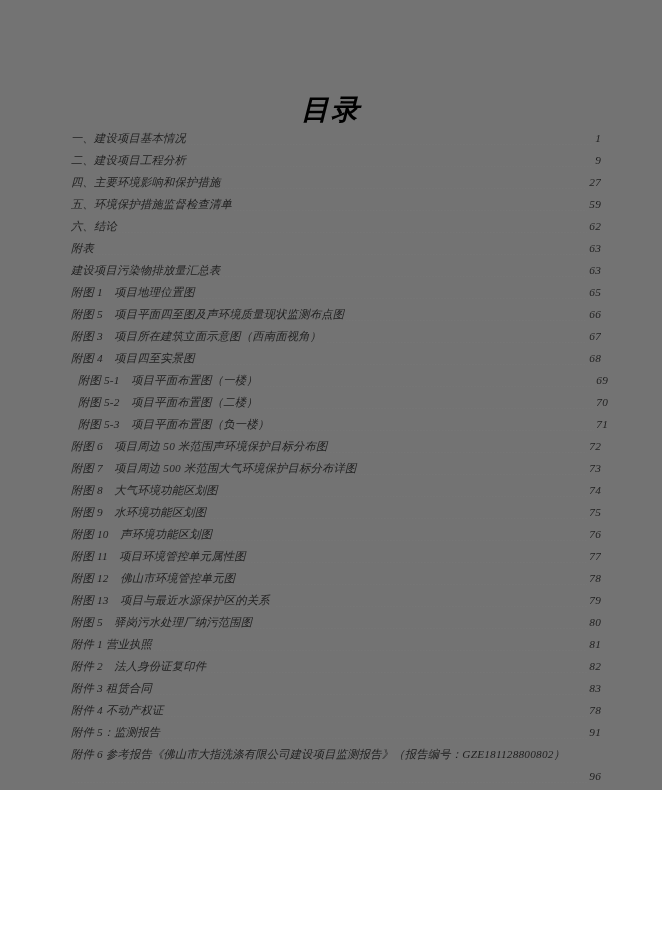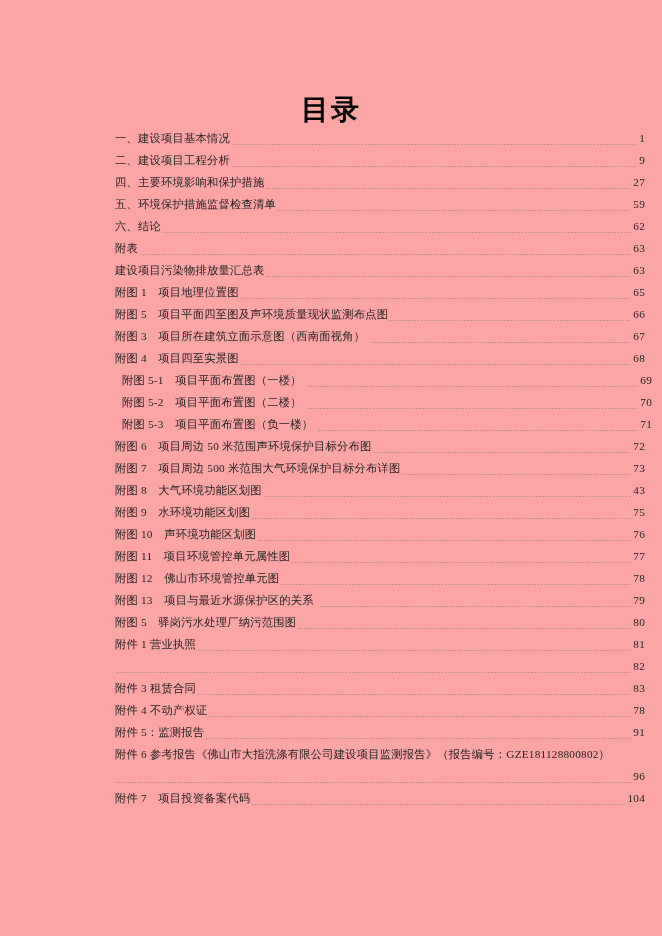--- a/index.html
+++ b/index.html
@@ -12,24 +12,25 @@
     width: 662px;
     height: 936px;
     font-family: "Liberation Serif", "DejaVu Serif", serif;
     color: #1a1a1a;
     -webkit-font-smoothing: antialiased;
   }
 
   .page {
     position: relative;
     width: 662px;
-    height: 936px;
-    background: #fca5a5;
+    height: 790px;
+    background: #737373;
     box-sizing: border-box;
     overflow: hidden;
+    font-style: italic;
   }
 
   .doc-title {
     position: absolute;
     top: 93px;
     left: 0;
     width: 662px;
     text-align: center;
     font-size: 28px;
     font-weight: bold;
@@ -49,21 +50,20 @@
   .toc-entry {
     display: flex;
     align-items: baseline;
     width: 100%;
     height: 22px;
     font-size: 11.3px;
     line-height: 22px;
     color: #1f1f1f;
     white-space: nowrap;
     overflow: hidden;
-    margin-left: 44px;
   }
 
   .toc-entry.indent-1 { padding-left: 7px; }
 
   .toc-label {
     flex: 0 0 auto;
     letter-spacing: 0.2px;
   }
 
   .leader {
@@ -177,21 +177,21 @@
         <span class="toc-page">72</span>
       </div>
       <div class="toc-entry">
         <span class="toc-label">附图 7　项目周边 500 米范围大气环境保护目标分布详图</span>
         <span class="leader"></span>
         <span class="toc-page">73</span>
       </div>
       <div class="toc-entry">
         <span class="toc-label">附图 8　大气环境功能区划图</span>
         <span class="leader"></span>
-        <span class="toc-page">43</span>
+        <span class="toc-page">74</span>
       </div>
       <div class="toc-entry">
         <span class="toc-label">附图 9　水环境功能区划图</span>
         <span class="leader"></span>
         <span class="toc-page">75</span>
       </div>
       <div class="toc-entry">
         <span class="toc-label">附图 10　声环境功能区划图</span>
         <span class="leader"></span>
         <span class="toc-page">76</span>
@@ -215,20 +215,21 @@
         <span class="toc-label">附图 5　驿岗污水处理厂纳污范围图</span>
         <span class="leader"></span>
         <span class="toc-page">80</span>
       </div>
       <div class="toc-entry">
         <span class="toc-label">附件 1 营业执照</span>
         <span class="leader"></span>
         <span class="toc-page">81</span>
       </div>
       <div class="toc-entry">
+        <span class="toc-label">附件 2　法人身份证复印件</span>
         <span class="leader"></span>
         <span class="toc-page">82</span>
       </div>
       <div class="toc-entry">
         <span class="toc-label">附件 3 租赁合同</span>
         <span class="leader"></span>
         <span class="toc-page">83</span>
       </div>
       <div class="toc-entry">
         <span class="toc-label">附件 4 不动产权证</span>

